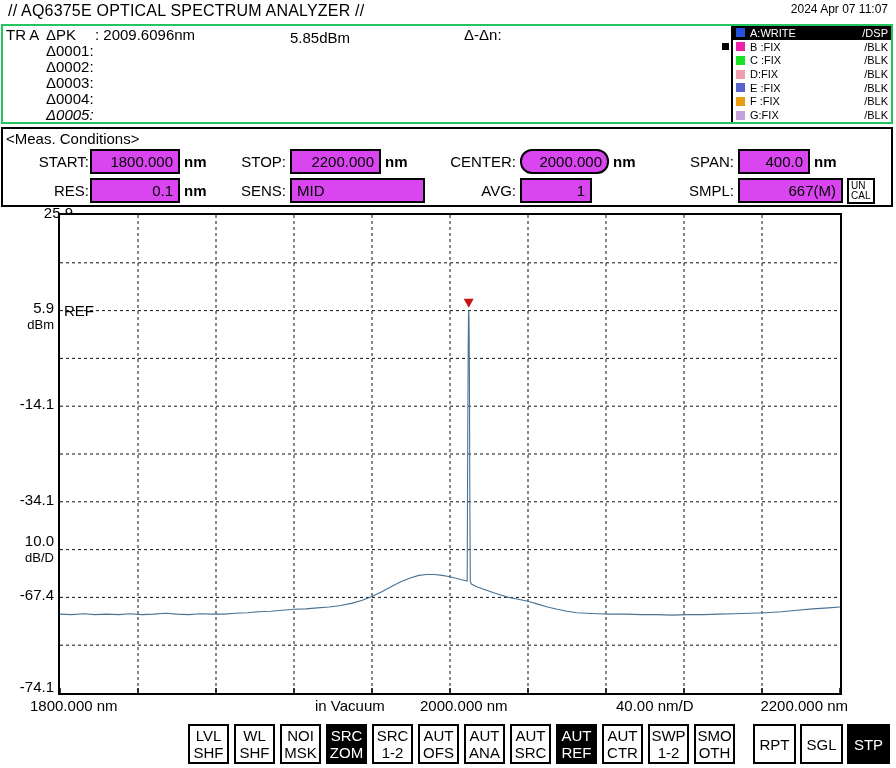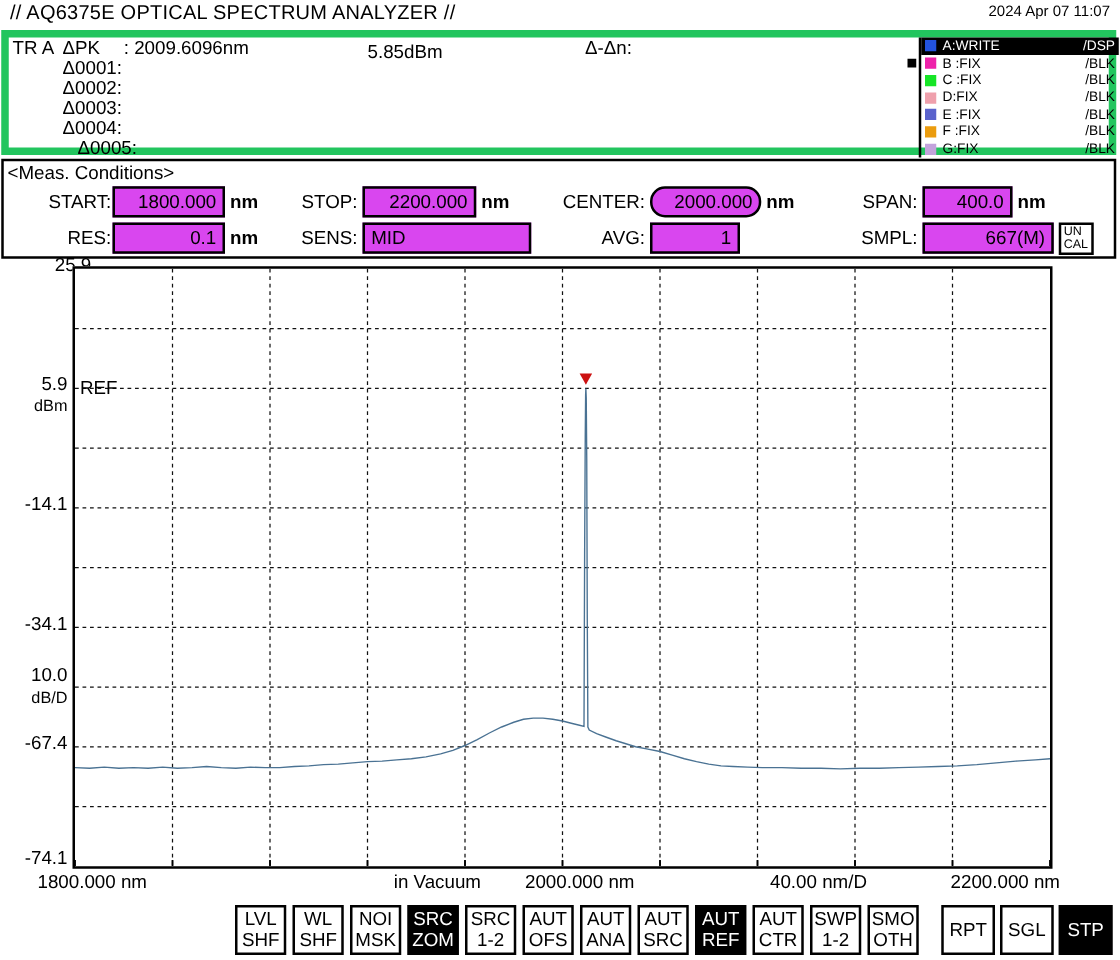--- a/index.html
+++ b/index.html
@@ -5,21 +5,21 @@
   html,body{margin:0;padding:0;background:#fff;}
   .screen{position:relative;width:896px;height:768px;background:#fff;color:#000;
           font-family:"Liberation Sans",sans-serif;overflow:hidden;}
   .screen *{box-sizing:border-box;}
 
   
   .hdr-title{position:absolute;left:8px;top:2px;font-size:16px;letter-spacing:0.2px;}
   .hdr-date{position:absolute;right:8px;top:2px;font-size:12px;}
 
   
-  .info-box{position:absolute;left:1px;top:24px;width:892px;height:100px;border:6px solid #22c55e;}
+  .info-box{position:absolute;left:1px;top:24px;width:892px;height:100px;border:2px solid #22c55e;}
   .mi{position:absolute;font-size:15px;line-height:16px;white-space:pre;}
   .ind-square{position:absolute;width:7px;height:7px;background:#000;}
 
   .trace-panel{position:absolute;left:728px;top:0;width:160px;height:96px;
                border-left:2px solid #000;display:flex;flex-direction:column;}
   .trace-row{flex:1;display:flex;align-items:center;font-size:11px;padding:0 3px;}
   .trace-row.active{background:#000;color:#fff;}
   .tr-sq{width:9px;height:9px;margin-right:5px;flex:0 0 auto;}
   .tr-status{margin-left:auto;}
 
@@ -65,21 +65,21 @@
   <div class="info-box">
     <span class="mi" style="left:3px;top:1px;">TR A</span>
     <span class="mi" style="left:43px;top:1px;">ΔPK</span>
     <span class="mi" style="left:92px;top:1px;">: 2009.6096nm</span>
     <span class="mi" style="left:287px;top:4px;">5.85dBm</span>
     <span class="mi" style="left:461px;top:1px;">Δ-Δn:</span>
     <span class="mi" style="left:43px;top:17px;">Δ0001:</span>
     <span class="mi" style="left:43px;top:33px;">Δ0002:</span>
     <span class="mi" style="left:43px;top:49px;">Δ0003:</span>
     <span class="mi" style="left:43px;top:65px;">Δ0004:</span>
-    <span class="mi" style="left:55px;top:81px;">Δ0005:</span>
+    <span class="mi" style="left:43px;top:81px;font-style:italic;">Δ0005:</span>
 
     <div class="ind-square" style="left:719px;top:17px;"></div>
 
     <div class="trace-panel">
       <div class="trace-row active">
         <span class="tr-sq" style="background-color: rgb(35, 83, 221);"></span>
         <span>A:WRITE</span>
         <span class="tr-status">/DSP</span>
       </div>
       <div class="trace-row">

